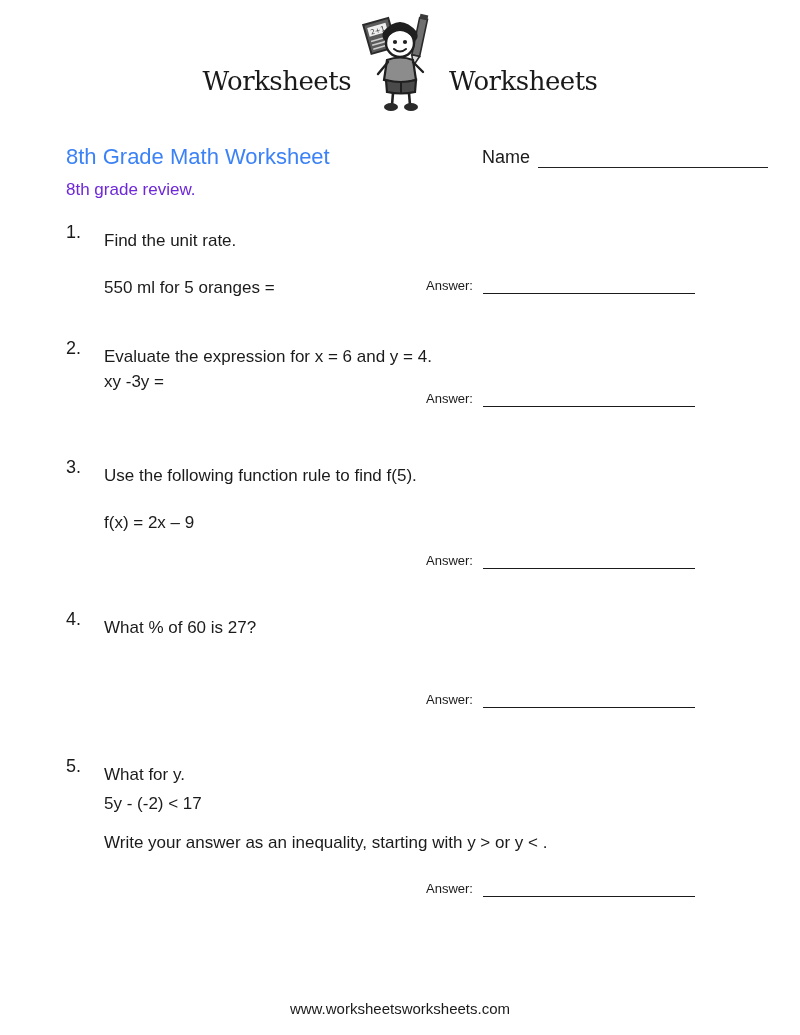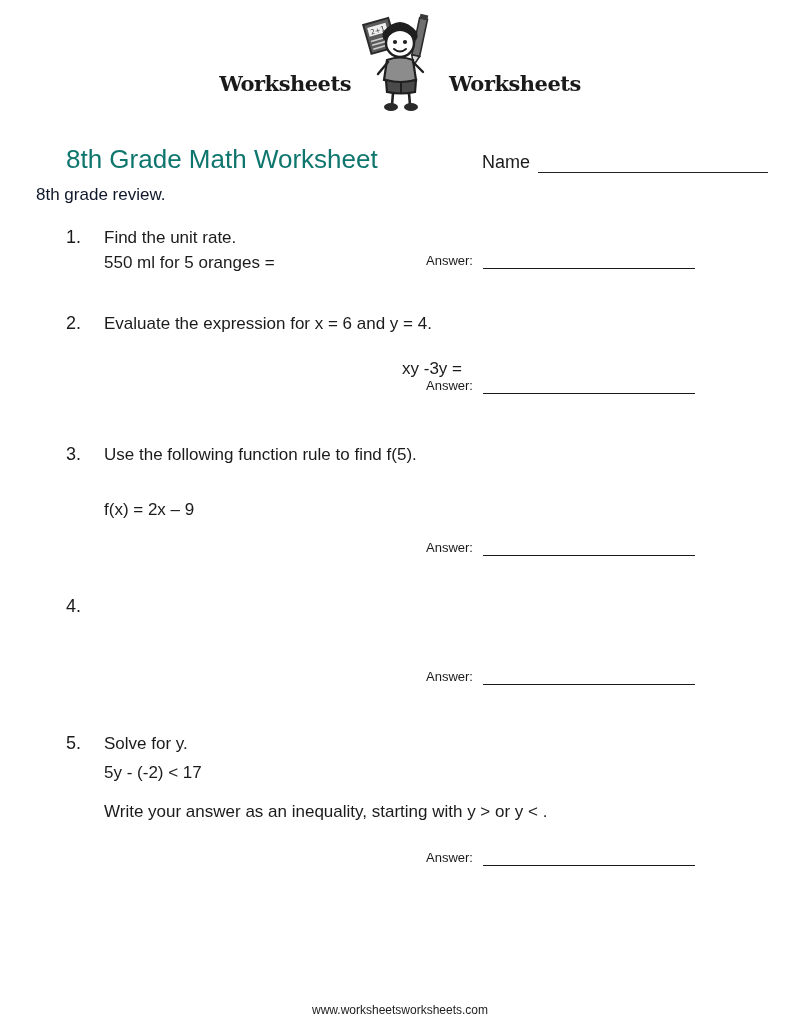--- a/index.html
+++ b/index.html
@@ -26,22 +26,22 @@
   }
   .logo-inner {
     display: flex;
     align-items: flex-end;
     justify-content: center;
     position: relative;
     height: 100px;
   }
   .logo-word {
     font-family: "DejaVu Serif", serif;
-    font-weight: bold;
-    font-size: 21px;
+    font-weight: normal;
+    font-size: 26px;
     letter-spacing: -0.5px;
     color: #1a1a1a;
     padding-bottom: 18px;
   }
   .logo-word.left { margin-right: 6px; }
   .logo-word.right { margin-left: 6px; }
 
   .mascot {
     width: 86px;
     height: 104px;
@@ -50,22 +50,22 @@
 
   
   .title-row {
     margin-top: 30px;
     padding-left: 66px;
     padding-right: 32px;
     display: flex;
     align-items: flex-end;
   }
   .worksheet-title {
-    font-size: 26px;
-    color: #0f766e;
+    font-size: 22px;
+    color: #3b82f6;
     white-space: nowrap;
   }
   .name-block {
     margin-left: auto;
     display: flex;
     align-items: flex-end;
     padding-bottom: 2px;
   }
   .name-label {
     font-size: 18px;
@@ -73,24 +73,24 @@
     margin-right: 8px;
     margin-left: 12px;
   }
   .name-line {
     width: 230px;
     border-bottom: 1.6px solid #222;
     height: 14px;
   }
 
   .subtitle {
-    padding-left: 36px;
+    padding-left: 66px;
     margin-top: 10px;
     font-size: 17px;
-    color: #0f172a;
+    color: #6d28d9;
   }
 
   
   .questions {
     margin-top: 22px;
   }
   .q {
     position: relative;
     padding-left: 66px;
     padding-right: 40px;
@@ -102,20 +102,21 @@
   .q-num {
     width: 38px;
     flex: 0 0 38px;
     font-size: 18px;
     color: #1b1b1b;
   }
   .q-text {
     font-size: 17px;
     color: #1b1b1b;
     line-height: 1.35;
+    margin-top: 8px;
   }
   .q-sub {
     font-size: 17px;
     color: #1b1b1b;
     padding-left: 38px;
     line-height: 1.5;
   }
 
   .answer-row {
     display: flex;
@@ -136,21 +137,21 @@
     height: 10px;
   }
 
   
   .footer {
     position: absolute;
     bottom: 18px;
     left: 0;
     width: 100%;
     text-align: center;
-    font-size: 12px;
+    font-size: 15px;
     color: #1b1b1b;
   }
 </style>
 </head>
 <body>
 
 <div class="logo-block">
   <div class="logo-inner">
     <span class="logo-word left">Worksheets</span>
 
@@ -213,65 +214,66 @@
 
 <div class="subtitle">8th grade review.</div>
 
 <div class="questions">
 
   <div class="q" style="margin-top:18px;">
     <div class="q-head">
       <span class="q-num">1.</span>
       <span class="q-text">Find the unit rate.</span>
     </div>
-    <div class="q-sub" style="">550 ml for 5 oranges  =</div>
+    <div class="q-sub" style="margin-top:22px;">550 ml for 5 oranges  =</div>
     <div class="answer-row" style="margin-top:-22px;">
       <span class="answer-label">Answer:</span>
       <span class="answer-line"></span>
     </div>
   </div>
 
   <div class="q" style="margin-top:44px;">
     <div class="q-head">
       <span class="q-num">2.</span>
       <span class="q-text">Evaluate the expression for x = 6 and y = 4.</span>
     </div>
-    <div class="q-sub" style="margin-top:20px;text-align:center;">xy -3y =</div>
+    <div class="q-sub" style="">xy -3y =</div>
     <div class="answer-row" style="margin-top:-4px;">
       <span class="answer-label">Answer:</span>
       <span class="answer-line"></span>
     </div>
   </div>
 
   <div class="q" style="margin-top:50px;">
     <div class="q-head">
       <span class="q-num">3.</span>
       <span class="q-text">Use the following function rule to find f(5).</span>
     </div>
-    <div class="q-sub" style="margin-top:30px;">f(x)    =     2x    –       9</div>
+    <div class="q-sub" style="margin-top:22px;">f(x)    =     2x    –       9</div>
     <div class="answer-row" style="margin-top:18px;">
       <span class="answer-label">Answer:</span>
       <span class="answer-line"></span>
     </div>
   </div>
 
   <div class="q" style="margin-top:40px;">
     <div class="q-head">
       <span class="q-num">4.</span>
+      <span class="q-text">What % of 60 is  27?</span>
     </div>
     <div class="answer-row" style="margin-top:52px;">
       <span class="answer-label">Answer:</span>
       <span class="answer-line"></span>
     </div>
   </div>
 
   <div class="q" style="margin-top:48px;">
     <div class="q-head">
       <span class="q-num">5.</span>
-      <span class="q-text">Solve for y.</span>
+      <span class="q-text">What for y.</span>
     </div>
     <div class="q-sub" style="margin-top:4px;">5y - (-2) &lt; 17</div>
     <div class="q-sub" style="margin-top:13px;">Write your answer as an inequality, starting with y &gt; or y &lt; .</div>
     <div class="answer-row" style="margin-top:26px;">
       <span class="answer-label">Answer:</span>
       <span class="answer-line"></span>
     </div>
   </div>
 
 </div>

